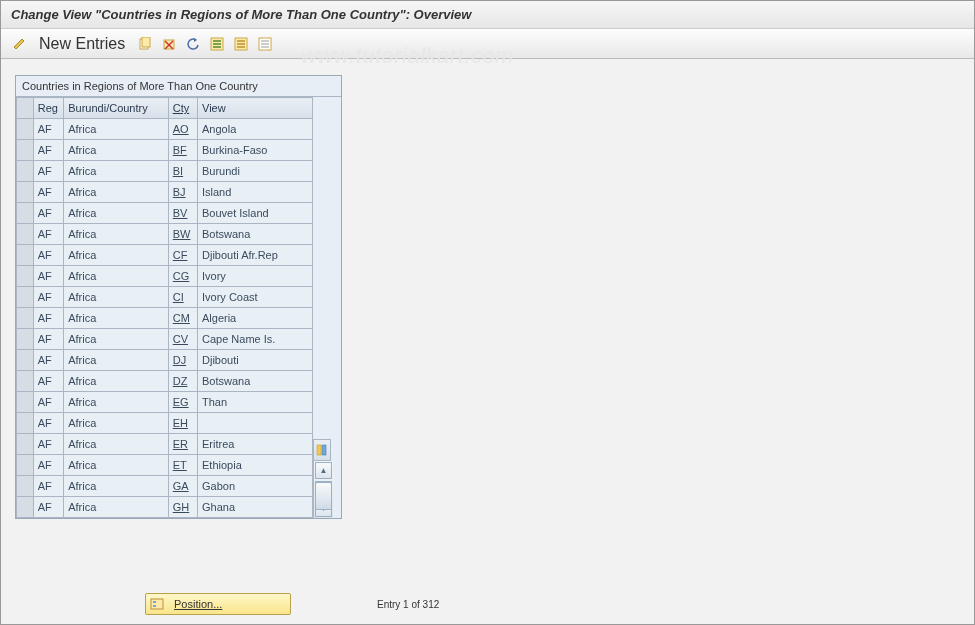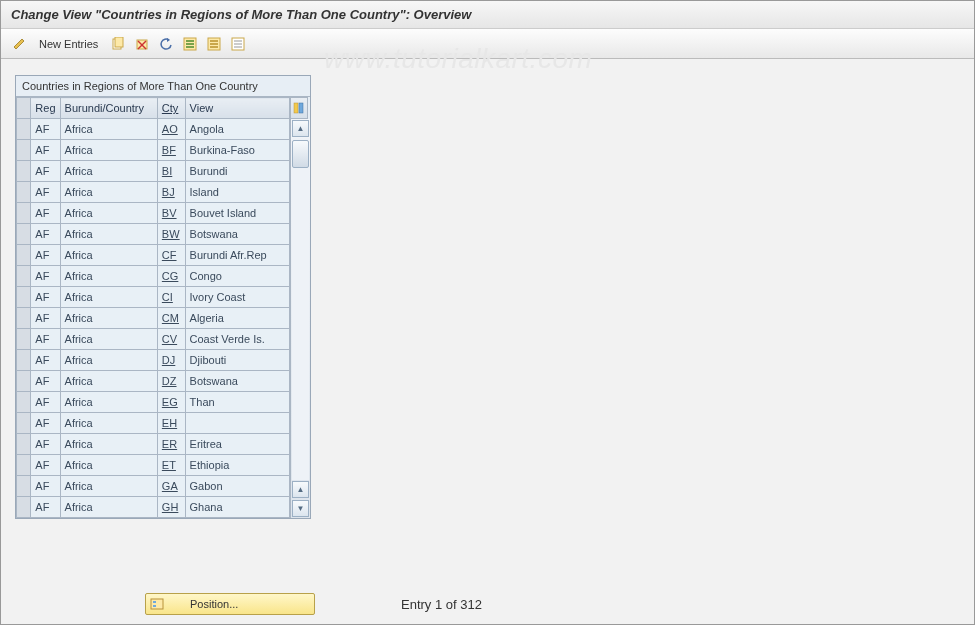--- a/index.html
+++ b/index.html
@@ -36,54 +36,54 @@
     .tb-btn {
       width: 20px;
       height: 20px;
       display: inline-flex;
       align-items: center;
       justify-content: center;
       cursor: pointer;
       border-radius: 2px;
     }
     .tb-text-btn {
-      font-size: 11px;
+      font-size: 16px;
       color: #333;
       margin: 0 6px;
       cursor: pointer;
     }
     .watermark {
       position: absolute;
       left: 300px;
       top: 42px;
-      font-size: 28px;
+      font-size: 22px;
       font-style: italic;
       color: #e7e7e7;
       pointer-events: none;
       letter-spacing: 0.5px;
       z-index: 50;
-      margin-left: 23px;
     }
     .content {
       padding: 16px 0 0 14px;
     }
     .table-outer {
-      width: 296px;
+      width: 327px;
       border: 1px solid #9aa8b8;
       background: #e7eef5;
     }
     .table-title {
       padding: 4px 6px;
       font-size: 11px;
       color: #333;
       background: #e7eef5;
       border-bottom: 1px solid #aab6c4;
     }
     .grid {
       display: flex;
+      align-items: flex-end;
     }
     .tbl {
       border-collapse: collapse;
       width: 297px;
       background: #eef3f8;
     }
     .tbl th, .tbl td {
       border: 1px solid #aab6c4;
       height: 21px;
       font-size: 11px;
@@ -142,34 +142,35 @@
       border-radius:2px;
     }
     .footer-row {
       margin-top: 74px;
       display: flex;
       align-items: center;
       gap: 86px;
       padding-left: 130px;
     }
     .position-btn {
-      width: 170px;
+      width: 146px;
       height: 22px;
       border: 1px solid #b8a14a;
       background: linear-gradient(to bottom,#fff7c9,#f9e58a);
       display:flex; align-items:center;
       cursor: pointer;
       font-size: 11px;
       color: #333;
       padding-left: 4px;
-      gap: 26px;
+      gap: 10px;
       border-radius: 2px;
+      text-decoration: underline;
     }
     .entry-text {
-      font-size: 13px;
+      font-size: 10px;
       color: #333;
     }
   </style>
 </head>
 <body>
 
 <div class="title-bar">Change View "Countries in Regions of More Than One Country": Overview</div>
 
 <div class="toolbar">
   <span class="tb-btn">
@@ -280,49 +281,49 @@
               <td class="data col-reg">AF</td>
               <td class="data col-region">Africa</td>
               <td class="data col-cty">BW</td>
               <td class="data col-name">Botswana</td>
             </tr>
             <tr>
               <td class="sel col-sel"></td>
               <td class="data col-reg">AF</td>
               <td class="data col-region">Africa</td>
               <td class="data col-cty">CF</td>
-              <td class="data col-name">Burundi Afr.Rep</td>
+              <td class="data col-name">Djibouti Afr.Rep</td>
             </tr>
             <tr>
               <td class="sel col-sel"></td>
               <td class="data col-reg">AF</td>
               <td class="data col-region">Africa</td>
               <td class="data col-cty">CG</td>
-              <td class="data col-name">Congo</td>
+              <td class="data col-name">Ivory</td>
             </tr>
             <tr>
               <td class="sel col-sel"></td>
               <td class="data col-reg">AF</td>
               <td class="data col-region">Africa</td>
               <td class="data col-cty">CI</td>
               <td class="data col-name">Ivory Coast</td>
             </tr>
             <tr>
               <td class="sel col-sel"></td>
               <td class="data col-reg">AF</td>
               <td class="data col-region">Africa</td>
               <td class="data col-cty">CM</td>
               <td class="data col-name">Algeria</td>
             </tr>
             <tr>
               <td class="sel col-sel"></td>
               <td class="data col-reg">AF</td>
               <td class="data col-region">Africa</td>
               <td class="data col-cty">CV</td>
-              <td class="data col-name">Coast Verde Is.</td>
+              <td class="data col-name">Cape Name Is.</td>
             </tr>
             <tr>
               <td class="sel col-sel"></td>
               <td class="data col-reg">AF</td>
               <td class="data col-region">Africa</td>
               <td class="data col-cty">DJ</td>
               <td class="data col-name">Djibouti</td>
             </tr>
             <tr>
               <td class="sel col-sel"></td>

